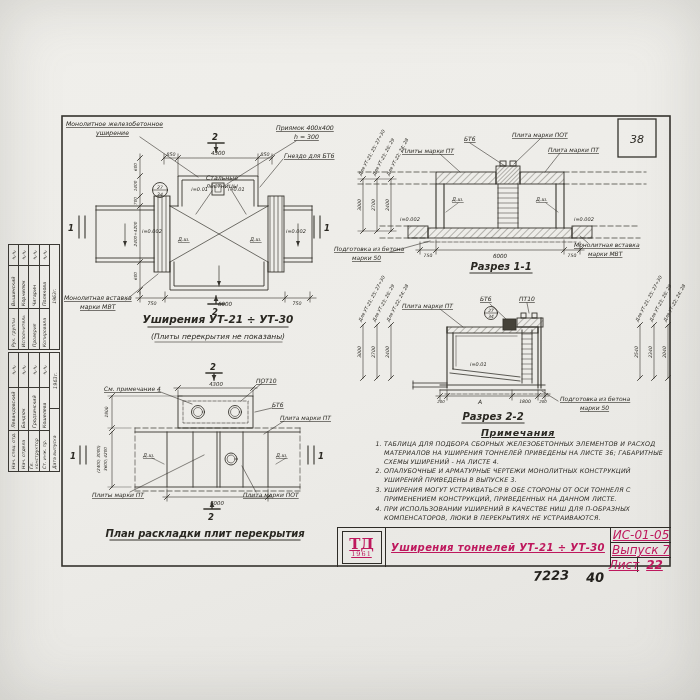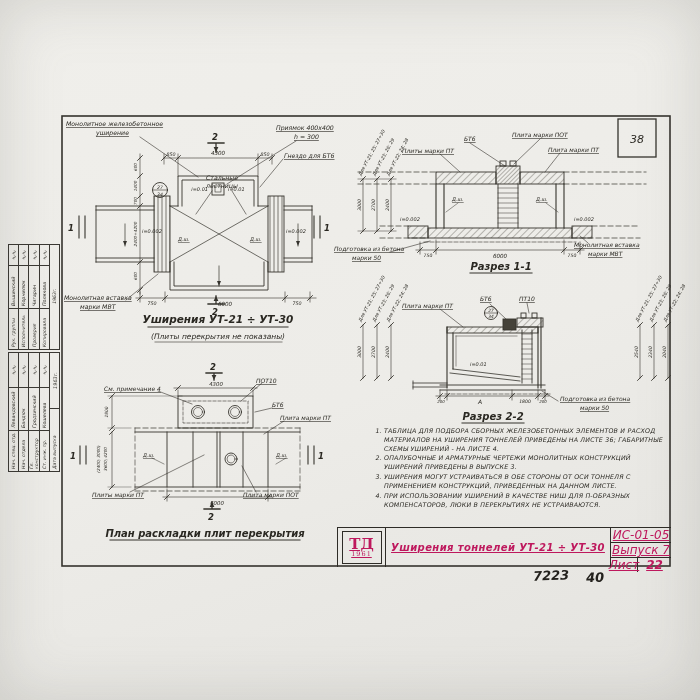--- a/index.html
+++ b/index.html
@@ -422,20 +422,21 @@
       <text x="210" y="370">2</text>
       <text x="208" y="520">2</text>
       <text x="70" y="459">1</text>
       <text x="318" y="459">1</text>
     </g>
     <text x="205" y="537" text-anchor="middle" font-size="10" font-weight="bold">План раскладки плит перекрытия</text>
   </g>
 </svg>
 
 <div id="notes" class="abs">
+  <div class="nt">Примечания</div>
   <ol>
     <li>Таблица для подбора сборных железобетонных элементов и расход материалов на уширения тоннелей приведены на листе 36; габаритные схемы уширений - на листе 4.</li>
     <li>Опалубочные и арматурные чертежи монолитных конструкций уширений приведены в выпуске 3.</li>
     <li>Уширения могут устраиваться в обе стороны от оси тоннеля с применением конструкций, приведенных на данном листе.</li>
     <li>При использовании уширений в качестве ниш для П-образных компенсаторов, люки в перекрытиях не устраиваются.</li>
   </ol>
 </div>
 
 <div id="tblock" class="abs">
   <div class="stamp-cell">

